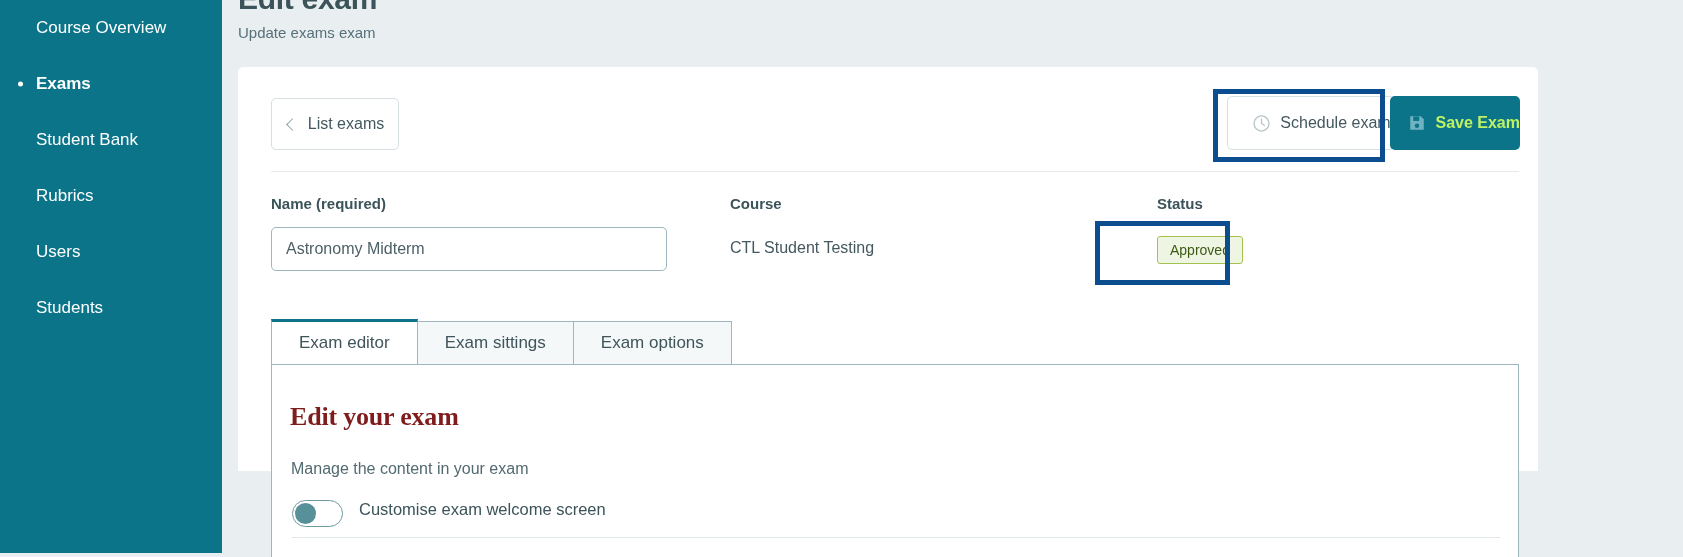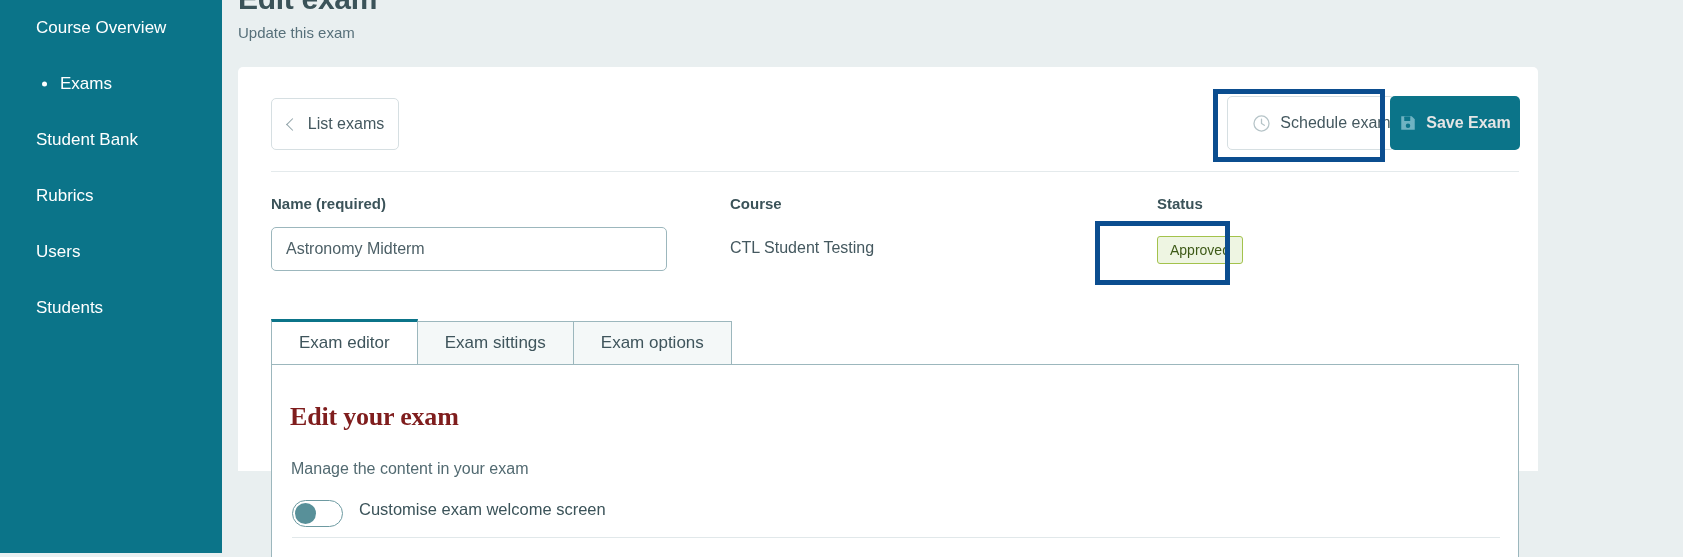--- a/index.html
+++ b/index.html
@@ -24,21 +24,21 @@
   .nav-item {
     position: relative;
     color: #ffffff;
     font-size: 17px;
     padding: 0 0 0 36px;
     height: 56px;
     display: flex; align-items: center;
     cursor: pointer;
     white-space: nowrap;
   }
-  .nav-item.active { font-weight: normal; margin-left: 24px; }
+  .nav-item.active { font-weight: bold; }
   .nav-bullet {
     position: absolute;
     left: 18px; top: 50%;
     transform: translateY(-50%);
     width: 5px; height: 5px;
     border-radius: 50%;
     background: #ffffff;
   }
 
   
@@ -103,23 +103,23 @@
   }
   .clock-icon {
     width: 19px; height: 19px;
     flex: 0 0 19px;
   }
   #save-exam-btn {
     position: absolute; right: 18px; top: 29px;
     width: 130px; height: 54px;
     background: #0b7489;
     border: none; border-radius: 5px;
-    display: flex; align-items: center; justify-content: center;
+    display: flex; align-items: center; justify-content: flex-end;
     gap: 9px;
-    font-size: 16px; font-weight: bold; color: #e5e5e5;
+    font-size: 16px; font-weight: bold; color: #bef264;
     cursor: pointer;
   }
   .save-icon { width: 18px; height: 18px; flex: 0 0 18px; }
 
   
   .annot {
     position: absolute;
     border: 5px solid #0b4d8f;
     pointer-events: none;
     z-index: 30;
@@ -270,21 +270,21 @@
     <div class="nav-item">
       <span>Users</span>
     </div>
     <div class="nav-item">
       <span>Students</span>
     </div>
   </nav>
 
   <div id="page-head">
     <div id="page-title">Edit exam</div>
-    <div id="page-subtitle">Update this exam</div>
+    <div id="page-subtitle">Update exams exam</div>
   </div>
 
   <div id="card">
 
     <div id="button-row">
 
       <div id="list-exams-btn">
         <span class="chev-left"></span>
         <span>List exams</span>
       </div>

